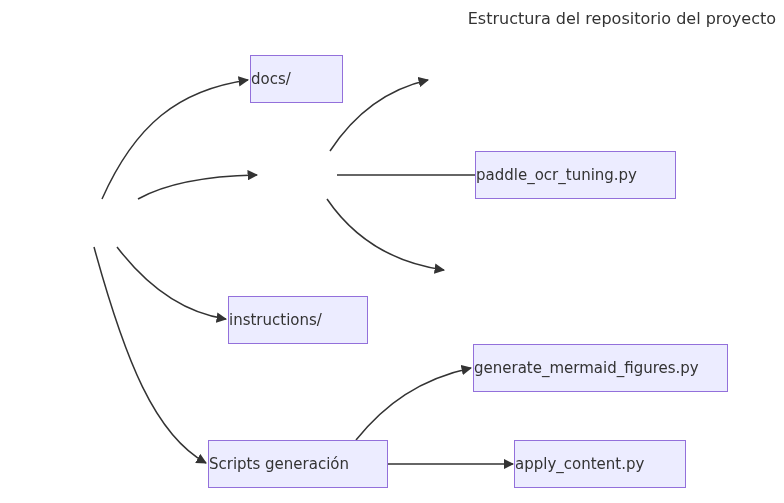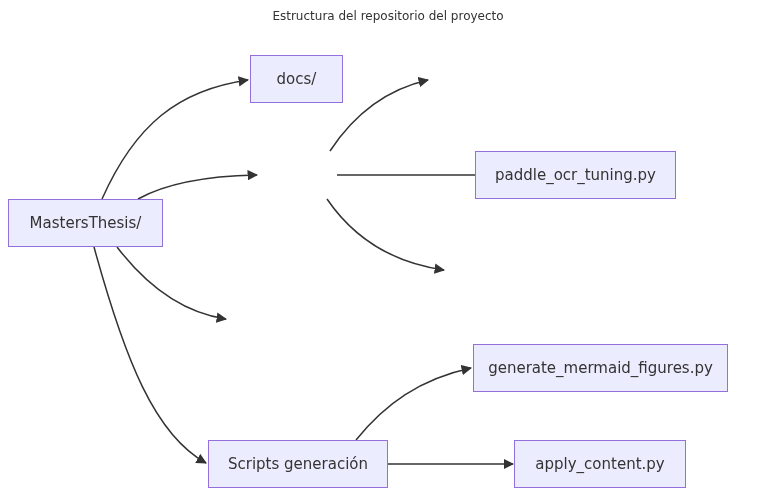--- a/index.html
+++ b/index.html
@@ -13,22 +13,22 @@
     width: 784px;
     height: 503px;
     background: var(--background, #fff);
     overflow: hidden;
   }
   .diagram-title {
     position: absolute;
     left: 0;
     right: 8px;
     top: 9px;
-    text-align: center;
-    font-size: 12px;
+    text-align: right;
+    font-size: 16px;
     color: var(--text, #333);
     letter-spacing: 0;
   }
   svg.edges {
     position: absolute;
     left: 0;
     top: 0;
     width: 784px;
     height: 503px;
   }
@@ -41,21 +41,20 @@
     fill: var(--edge, #333);
     stroke: none;
   }
   .node {
     position: absolute;
     box-sizing: border-box;
     background: var(--node-fill, #ECECFF);
     border: 1px solid var(--node-border, #9370DB);
     display: flex;
     align-items: center;
-    justify-content: center;
     color: var(--text, #333);
     font-size: 15px;
     white-space: nowrap;
   }
 </style>
 </head>
 <body>
 
 <div class="canvas">
 
@@ -71,35 +70,35 @@
     <path class="edge" marker-end="url(#arrow)" d="M138,199 C165,184 205,176 257,175"></path>
     <path class="edge" marker-end="url(#arrow)" d="M117,247 C150,290 185,313 226,319"></path>
     <path class="edge" marker-end="url(#arrow)" d="M94,247 C125,360 155,435 206,463"></path>
     <path class="edge" marker-end="url(#arrow)" d="M330,151 C355,113 388,89 428,80"></path>
     <path class="edge" marker-end="url(#arrow)" d="M337,175 L499,175"></path>
     <path class="edge" marker-end="url(#arrow)" d="M327,199 C355,240 395,263 444,270"></path>
     <path class="edge" marker-end="url(#arrow)" d="M356,440 C385,404 420,379 471,368"></path>
     <path class="edge" marker-end="url(#arrow)" d="M385,464 L513,464"></path>
   </svg>
 
-  <div class="node" style="left:8px;   top:199px; width:155px; height:48px">
-    <span>MastersThesis/</span>
-  </div>
 
   <div class="node" style="left:250px; top:55px;  width:93px;  height:48px">
     <span>docs/</span>
   </div>
 
 
 
   <div class="node" style="left:475px; top:151px; width:201px; height:48px">
     <span>paddle_ocr_tuning.py</span>
   </div>
 
 
+  <div class="node" style="left:228px; top:296px; width:140px; height:48px">
+    <span>instructions/</span>
+  </div>
 
   <div class="node" style="left:473px; top:344px; width:255px; height:48px">
     <span>generate_mermaid_figures.py</span>
   </div>
 
   <div class="node" style="left:514px; top:440px; width:172px; height:48px">
     <span>apply_content.py</span>
   </div>
 
   <div class="node" style="left:208px; top:440px; width:180px; height:48px">

